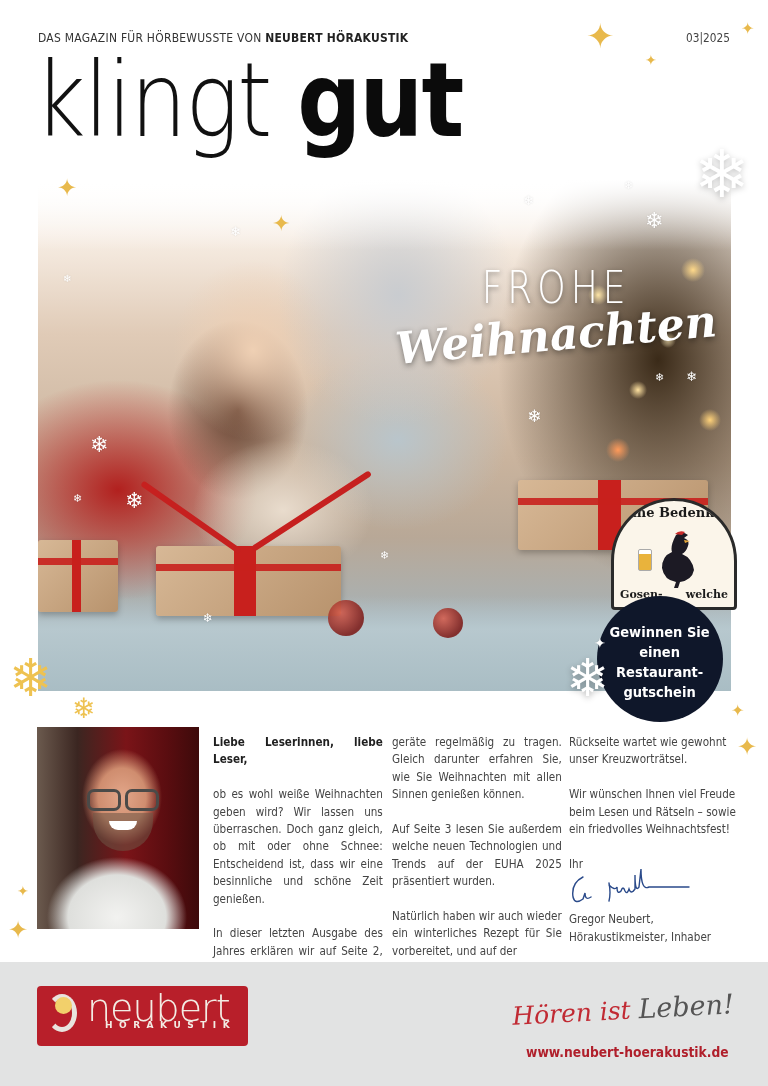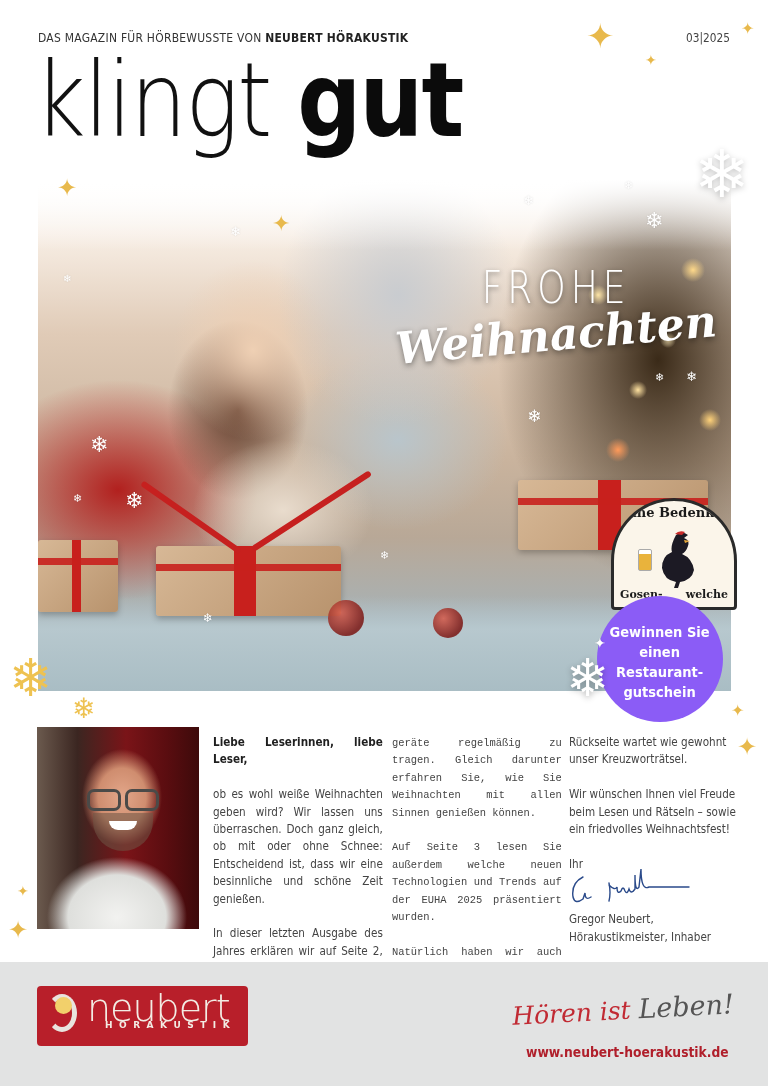--- a/index.html
+++ b/index.html
@@ -47,40 +47,40 @@
   .snow { position:absolute; color:#fff; line-height:1; text-shadow: 0 0 2px rgba(0,0,0,0.15); }
   .spark { position:absolute; color:#e8b94c; line-height:1; }
   .gold-flake { position:absolute; color:#eec251; line-height:1; }
 
   
   .badge-logo { position:absolute; left:611px; top:498px; width:126px; height:112px; background:#fbf5ea; border:3px solid #2a2a2a; border-radius:63px 63px 4px 4px; overflow:hidden; }
   .badge-logo .arch { position:absolute; left:0; right:0; top:4px; text-align:center; font-family:"DejaVu Serif", serif; font-weight:bold; font-size:13px; color:#1a1a1a; }
   .badge-logo .bottom { position:absolute; left:0; right:0; bottom:6px; display:flex; justify-content:space-between; padding:0 6px; font-family:"DejaVu Serif", serif; font-weight:bold; font-size:11px; color:#1a1a1a; }
   .rooster { position:absolute; left:44px; top:30px; width:40px; height:58px; }
   .beer { position:absolute; left:24px; top:48px; width:14px; height:22px; background: linear-gradient(#fff 0 20%, #e9b33c 20% 100%); border:1px solid #aaa; border-radius:2px; }
-  .badge-circle { position:absolute; left:597px; top:596px; width:126px; height:126px; border-radius:50%; background:#8b5cf6; color:#fff; text-align:center; display:flex; align-items:center; justify-content:center; padding-top:6px; }
+  .badge-circle { position:absolute; left:597px; top:596px; width:126px; height:126px; border-radius:50%; background:#0f172a; color:#fff; text-align:center; display:flex; align-items:center; justify-content:center; padding-top:6px; }
   .badge-circle span { font-weight:bold; font-size:14.5px; line-height:20px; font-family:"DejaVu Sans", sans-serif; transform: scaleX(0.9); display:block; }
 
   
   .portrait { position:absolute; left:37px; top:727px; width:162px; height:202px; overflow:hidden;
     background:
       radial-gradient(ellipse 40px 48px at 85px 70px, #e3a78a 0%, #cf8d6f 60%, rgba(207,141,111,0) 100%),
       radial-gradient(ellipse 70px 60px at 80px 190px, #f2f2f0 0%, #dedfdc 70%, rgba(222,223,220,0) 100%),
       linear-gradient(90deg, #6b5a4e 0%, #3b2621 25%, #7a1418 55%, #5a0d10 80%, #3d0a0b 100%);
   }
   .portrait .glasses { position:absolute; left:50px; top:62px; width:72px; height:16px; }
   .portrait .glasses::before, .portrait .glasses::after { content:""; position:absolute; top:0; width:28px; height:16px; border:3px solid #4b4a48; border-radius:7px; }
   .portrait .glasses::before { left:0; } .portrait .glasses::after { right:0; }
   .portrait .beard { position:absolute; left:56px; top:86px; width:60px; height:38px; border-radius: 0 0 30px 30px; background: rgba(110,85,70,0.55); }
   .portrait .smile { position:absolute; left:72px; top:94px; width:28px; height:9px; background:#fff; border-radius:0 0 14px 14px; }
 
   .col { position:absolute; top:734px; width:170px; font-size:11.6px; line-height:17.4px; color:#444; text-align:justify; font-family:"DejaVu Sans", sans-serif; }
   .col p { margin-bottom:17.4px; transform: scaleX(0.9); transform-origin:left top; width:111%; }
   .col .hd { font-weight:bold; color:#1f1f1f; }
-  .col1 { left:213px; } .col2 { left:392px;font-family:Liberation Mono, monospace; } .col3 { left:569px; text-align:left; }
+  .col1 { left:213px; } .col2 { left:392px; } .col3 { left:569px; text-align:left; }
   .sig { width:130px; height:38px; margin:-8px 0 4px 0; display:block; }
 
   
   .footer { position:absolute; left:0; top:962px; width:768px; height:124px; background:#e2e3e3; }
   .logo { position:absolute; left:37px; top:986px; width:211px; height:60px; background:#b81f2a; border-radius:4px; }
   .logo .dot { position:absolute; left:18px; top:11px; width:17px; height:17px; border-radius:50%; background:#f2d06b; }
   .logo .swirl { position:absolute; left:10px; top:8px; width:30px; height:38px; border:5px solid #e9e4de; border-color:#e9e4de #e9e4de #e9e4de transparent; border-radius:50%; }
   .logo .name { position:absolute; left:50px; top:0px; font-family:"DejaVu Sans", sans-serif; font-weight:200; font-size:38px; color:#f3ece4; letter-spacing:-1px; }
   .logo .sub { position:absolute; left:68px; top:34px; font-family:"DejaVu Sans", sans-serif; font-weight:bold; font-size:9px; color:#f3ece4; letter-spacing:6.5px; }
   .slogan { position:absolute; left:512px; top:994px; font-family:"DejaVu Serif", serif; font-style:italic; font-size:25px; transform: rotate(-3deg); white-space:nowrap; }

